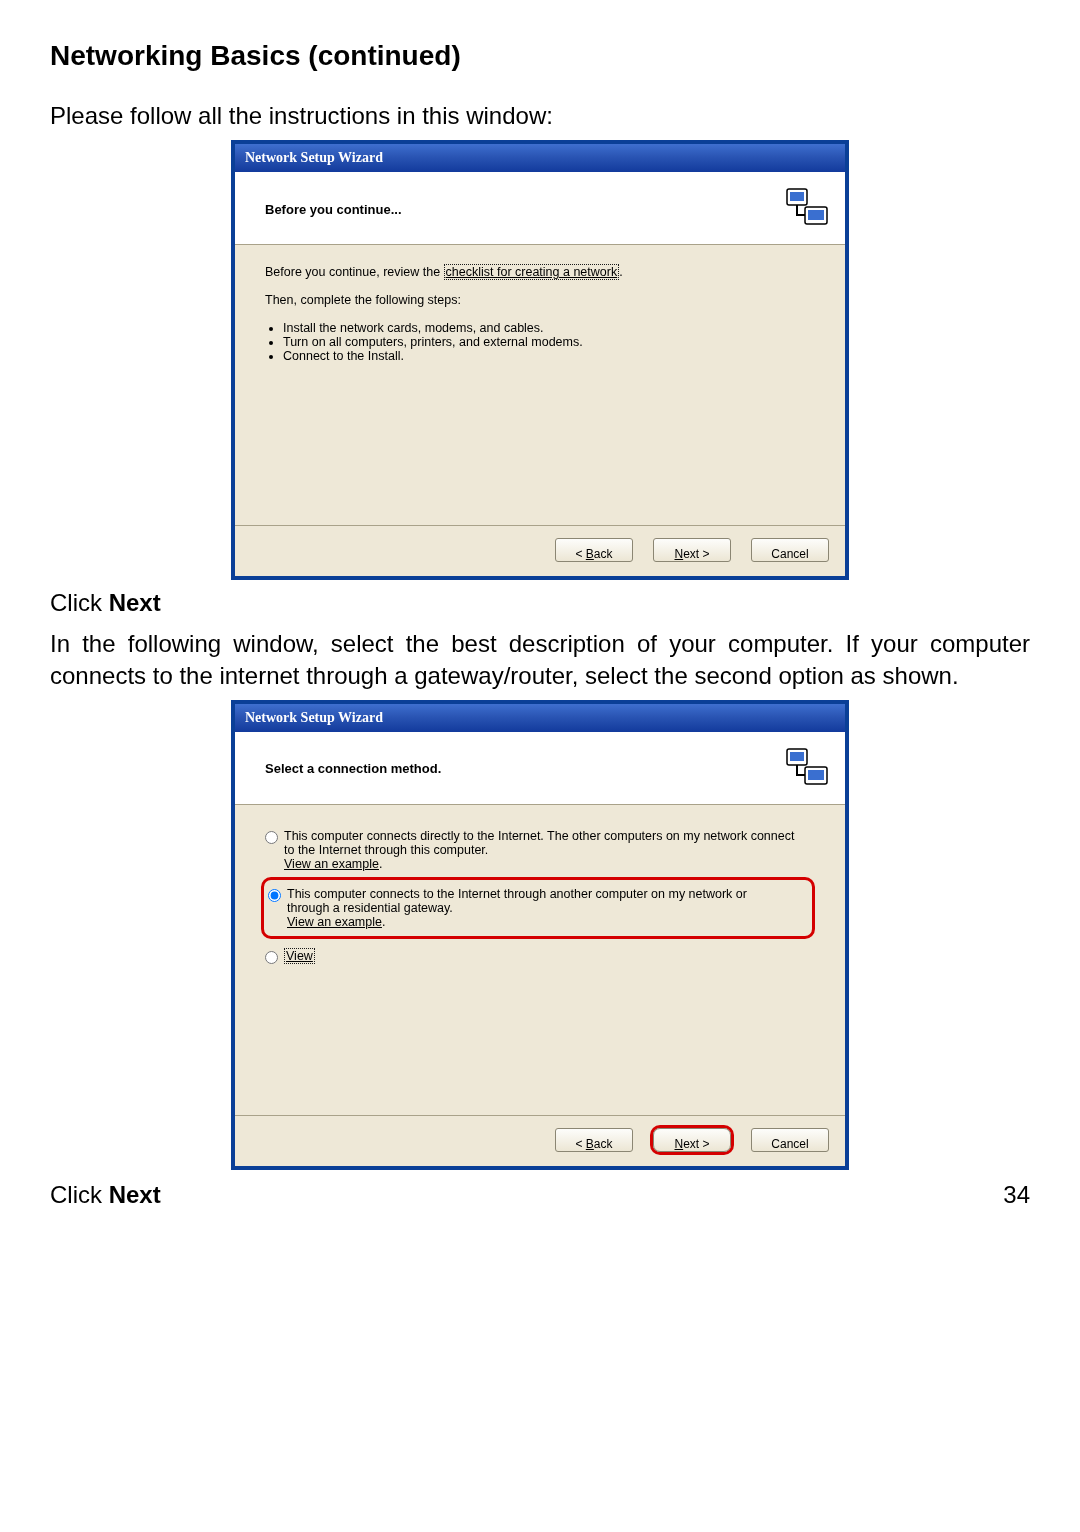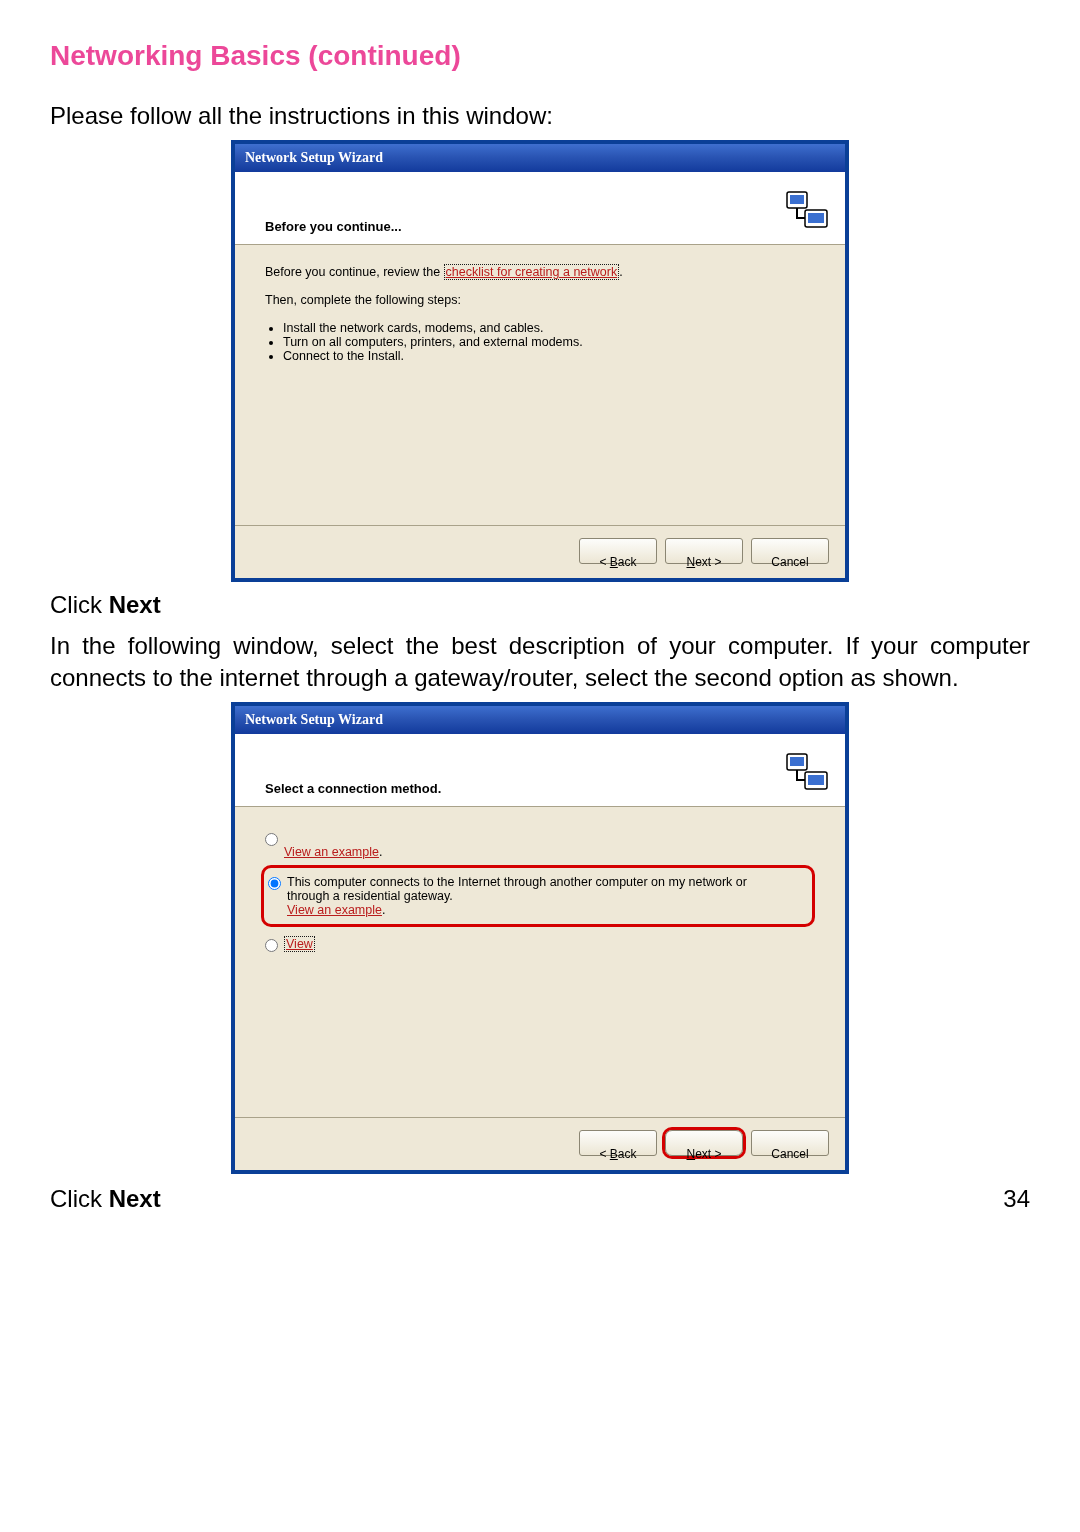--- a/index.html
+++ b/index.html
@@ -5,21 +5,21 @@
   body {
     margin: 0;
     padding: 40px 50px;
     font-family: Arial, Helvetica, sans-serif;
     background: #fff;
     color: #000;
     width: 1080px;
     box-sizing: border-box;
   }
   .page-heading {
-    color: #ec4899;
+    color: #000000;
     font-weight: bold;
     font-size: 28px;
     margin: 0 0 28px 0;
   }
   .body-text {
     font-size: 24px;
     margin: 0 0 10px 0;
     line-height: 1.3;
   }
   .body-text.justify { text-align: justify; }
@@ -37,21 +37,21 @@
     color: #fff;
     font-weight: bold;
     padding: 6px 10px;
     font-size: 14px;
     font-family: Liberation Serif, serif;
   }
   .header-strip {
     background: #fff;
     padding: 10px 14px 10px 30px;
     display: flex;
-    align-items: flex-end;
+    align-items: center;
     justify-content: space-between;
     border-bottom: 1px solid #a9a28a;
     min-height: 52px;
   }
   .header-strip .title {
     font-weight: bold;
     font-size: 13px;
     margin-top: 2px;
   }
   .net-icon {
@@ -61,21 +61,21 @@
   .content-area {
     padding: 20px 30px 30px 30px;
     min-height: 230px;
     color: #000;
     font-size: 12.5px;
   }
   .content-area p { margin: 0 0 14px 0; }
   .content-area ul { margin: 0 0 14px 0; padding-left: 18px; }
   .content-area li { margin: 0; }
   .link-sim {
-    color: #b91c1c;
+    color: #000000;
     text-decoration: underline;
   }
   .dotted-focus {
     border: 1px dotted #1a1a1a;
     padding: 0 1px;
   }
   .radio-block {
     padding: 4px 10px 4px 0;
     display: flex;
     align-items: flex-start;
@@ -100,24 +100,25 @@
     gap: 8px;
   }
   .win-btn {
     min-width: 78px;
     height: 24px;
     background: linear-gradient(180deg, #fdfdfb 0%, #ece6d4 100%);
     border: 1px solid #8b8673;
     border-radius: 3px;
     font-family: Tahoma, Arial, sans-serif;
     font-size: 12px;
-    padding: 12px 6px;
+    padding: 4px 6px;
     text-align: center;
     line-height: 22px;
     box-sizing: border-box;
+    margin-left: 12px;
   }
   .win-btn .ul { text-decoration: underline; }
   .btn-hl {
     box-shadow: 0 0 0 3px #d40000;
     border-radius: 7px;
   }
   .page-number {
     text-align: right;
     font-size: 24px;
     margin-top: 4px;
@@ -185,21 +186,21 @@
         <rect x="23" y="25" width="16" height="10" fill="#3a6fd0"></rect>
         <path d="M12 20 L12 30 L20 30" stroke="#000" stroke-width="2" fill="none"></path>
       </svg>
     </div>
   </div>
   <div class="content-area" style="min-height:260px;">
 
     <div class="radio-block">
       <input type="radio" class="radio-input" style="">
       <div class="txt">
-        <br>
+        <span>This computer connects directly to the Internet. The other computers on my network connect to the Internet through this computer.</span><br>
         <span class="link-sim">View an example</span>.
       </div>
     </div>
 
     <div class="radio-hl">
       <div class="radio-block">
         <input type="radio" class="radio-input" checked="" style="">
         <div class="txt">
           <span>This computer connects to the Internet through another computer on my network or through a residential gateway.</span><br>
           <span class="link-sim">View an example</span>.

